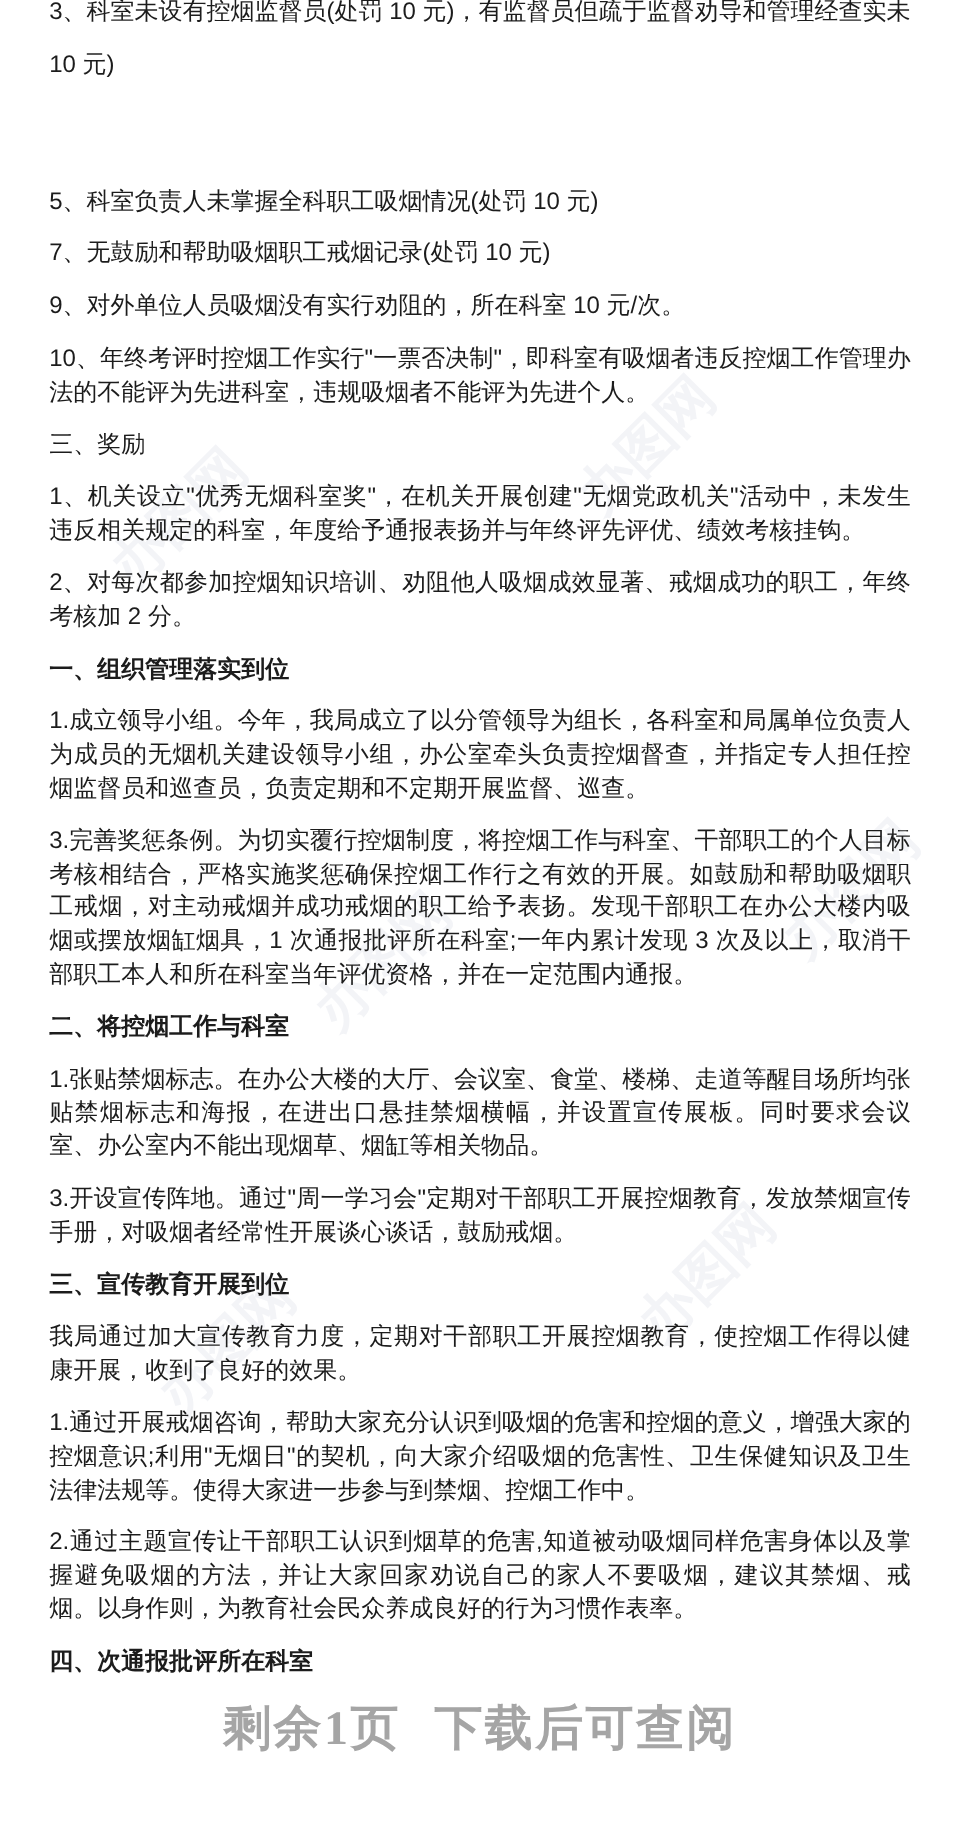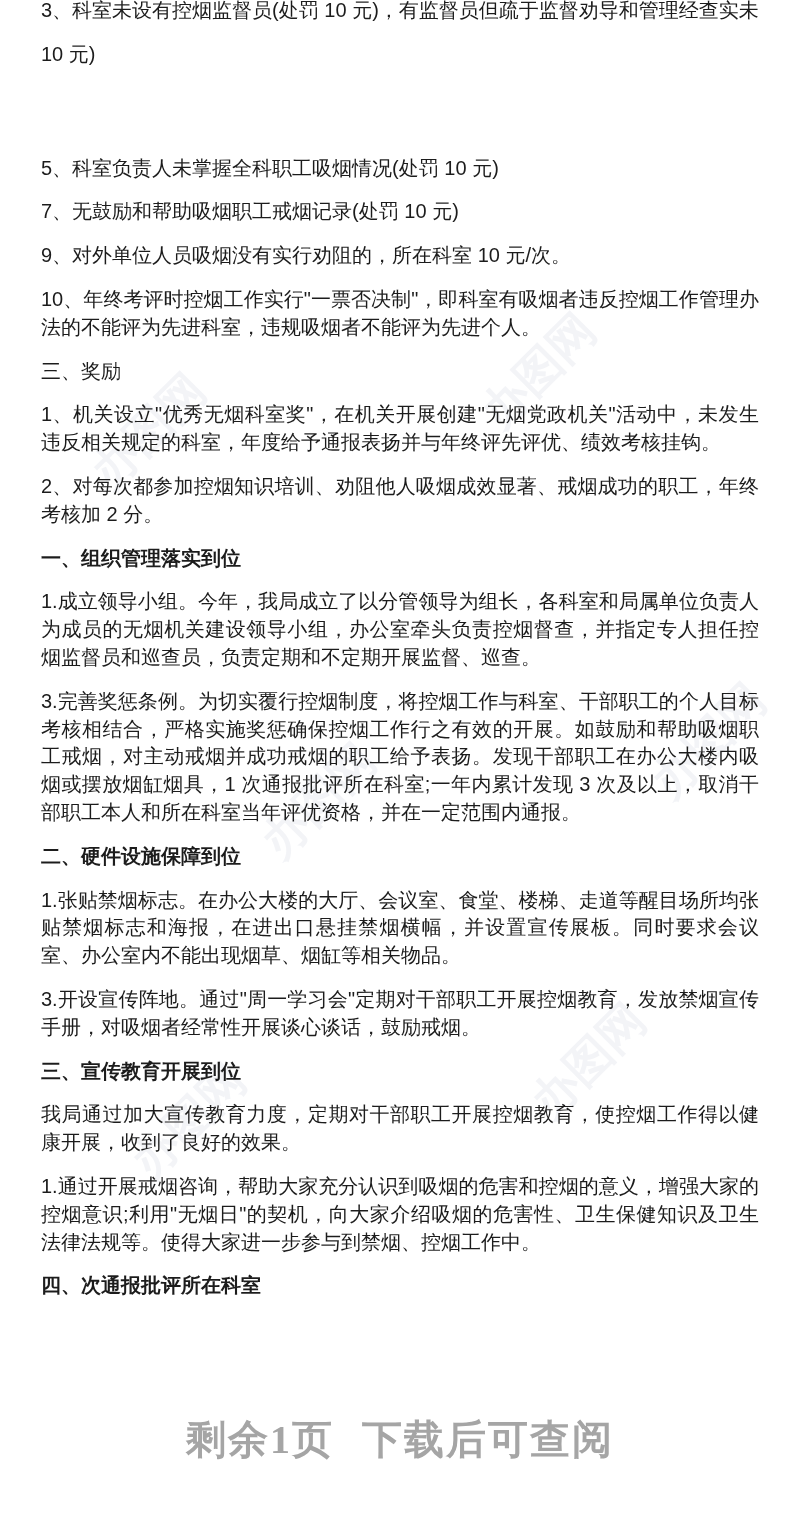--- a/index.html
+++ b/index.html
@@ -92,26 +92,27 @@
   <p>9、对外单位人员吸烟没有实行劝阻的，所在科室 10 元/次。</p>
   <p>10、年终考评时控烟工作实行"一票否决制"，即科室有吸烟者违反控烟工作管理办法的不能评为先进科室，违规吸烟者不能评为先进个人。</p>
   <p>三、奖励</p>
   <p>1、机关设立"优秀无烟科室奖"，在机关开展创建"无烟党政机关"活动中，未发生违反相关规定的科室，年度给予通报表扬并与年终评先评优、绩效考核挂钩。</p>
   <p>2、对每次都参加控烟知识培训、劝阻他人吸烟成效显著、戒烟成功的职工，年终考核加 2 分。</p>
 
   <p class="heading">一、组织管理落实到位</p>
   <p>1.成立领导小组。今年，我局成立了以分管领导为组长，各科室和局属单位负责人为成员的无烟机关建设领导小组，办公室牵头负责控烟督查，并指定专人担任控烟监督员和巡查员，负责定期和不定期开展监督、巡查。</p>
   <p>3.完善奖惩条例。为切实覆行控烟制度，将控烟工作与科室、干部职工的个人目标考核相结合，严格实施奖惩确保控烟工作行之有效的开展。如鼓励和帮助吸烟职工戒烟，对主动戒烟并成功戒烟的职工给予表扬。发现干部职工在办公大楼内吸烟或摆放烟缸烟具，1 次通报批评所在科室;一年内累计发现 3 次及以上，取消干部职工本人和所在科室当年评优资格，并在一定范围内通报。</p>
 
-  <p class="heading">二、硬件设施保障到位</p>
+  <p class="heading">二、将控烟工作与科室</p>
   <p>1.张贴禁烟标志。在办公大楼的大厅、会议室、食堂、楼梯、走道等醒目场所均张贴禁烟标志和海报，在进出口悬挂禁烟横幅，并设置宣传展板。同时要求会议室、办公室内不能出现烟草、烟缸等相关物品。</p>
   <p>3.开设宣传阵地。通过"周一学习会"定期对干部职工开展控烟教育，发放禁烟宣传手册，对吸烟者经常性开展谈心谈话，鼓励戒烟。</p>
 
   <p class="heading">三、宣传教育开展到位</p>
   <p>我局通过加大宣传教育力度，定期对干部职工开展控烟教育，使控烟工作得以健康开展，收到了良好的效果。</p>
   <p>1.通过开展戒烟咨询，帮助大家充分认识到吸烟的危害和控烟的意义，增强大家的控烟意识;利用"无烟日"的契机，向大家介绍吸烟的危害性、卫生保健知识及卫生法律法规等。使得大家进一步参与到禁烟、控烟工作中。</p>
+  <p>2.通过主题宣传让干部职工认识到烟草的危害,知道被动吸烟同样危害身体以及掌握避免吸烟的方法，并让大家回家劝说自己的家人不要吸烟，建议其禁烟、戒烟。以身作则，为教育社会民众养成良好的行为习惯作表率。</p>
 
   <p class="heading">四、次通报批评所在科室</p>
 </div>
 
 <div class="footer">
   <span>剩余1页</span><span class="hint">下载后可查阅</span>
 </div>
 
 </body></html>

